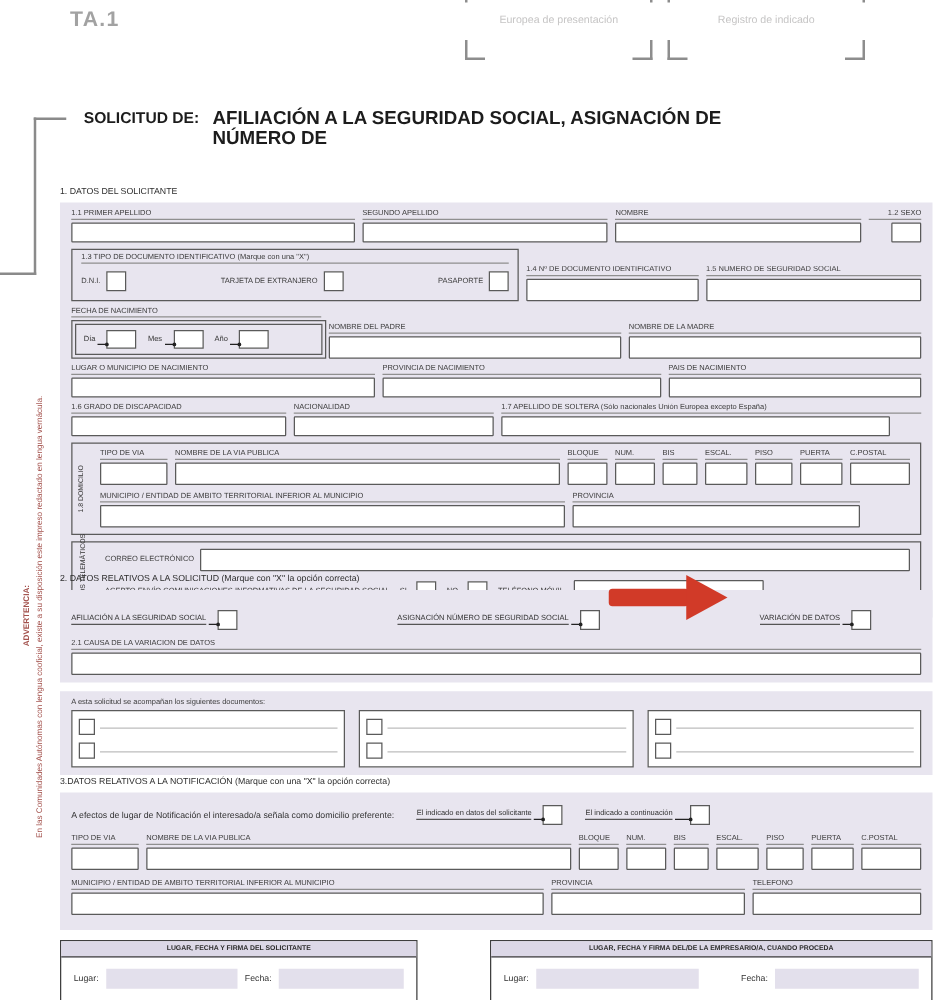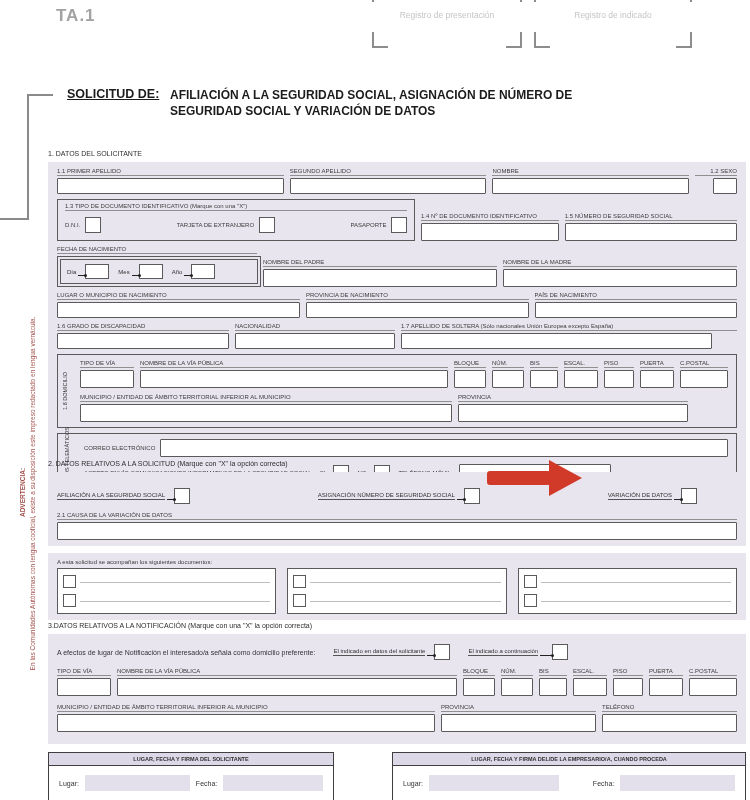--- a/index.html
+++ b/index.html
@@ -12,21 +12,21 @@
   .regbox{color:#c6c5c5;font-size:8.5px;}
   .regbox .rtext{position:absolute;left:0;right:0;top:24px;text-align:center;white-space:nowrap;}
   .corner{position:absolute;width:14px;height:14px;border:0 solid #8d8d8d;}
   .c-tl{top:0;left:0;border-top-width:2px;border-left-width:2px;}
   .c-tr{top:0;right:0;border-top-width:2px;border-right-width:2px;}
   .c-bl{bottom:0;left:0;border-bottom-width:2px;border-left-width:2px;}
   .c-br{bottom:0;right:0;border-bottom-width:2px;border-right-width:2px;}
 
   
   .title-prefix{font-size:12.5px;font-weight:bold;color:#1c1c1c;}
-  .title-main{font-size:12px;font-weight:bold;color:#1c1c1c;line-height:16px;}
+  .title-main{font-size:15px;font-weight:bold;color:#1c1c1c;line-height:16px;}
 
   
   .bracket-v{border-left:2px solid #8a8a8a;border-top:2px solid #8a8a8a;}
   .bracket-h{border-top:2px solid #8a8a8a;}
 
   
   .vnote{transform:rotate(-90deg);color:#a3524d;text-align:center;white-space:nowrap;font-size:6.5px;}
   .vnote.hd{font-weight:bold;}
 
   
@@ -85,36 +85,35 @@
 
 <div class="page">
 
   <div class="abs ta1" style="left:56px;top:6px;">TA.1</div>
 
   <div class="abs regbox" style="left:372px;top:-14px;width:150px;height:62px;">
     <span class="corner c-tl"></span>
     <span class="corner c-tr"></span>
     <span class="corner c-bl"></span>
     <span class="corner c-br"></span>
-    <span class="rtext">Registro de presentación</span>
+    <span class="rtext">Europea de presentación</span>
   </div>
   <div class="abs regbox" style="left:534px;top:-14px;width:158px;height:62px;">
     <span class="corner c-tl"></span>
     <span class="corner c-tr"></span>
     <span class="corner c-bl"></span>
     <span class="corner c-br"></span>
     <span class="rtext">Registro de indicado</span>
   </div>
 
   <div class="abs bracket-v" style="left:27px;top:94px;width:24px;height:124px;"></div>
   <div class="abs bracket-h" style="left:0;top:218px;width:29px;height:0;"></div>
-  <div class="abs title-prefix" style="left:67px;top:87px;text-decoration:underline;">SOLICITUD DE:</div>
+  <div class="abs title-prefix" style="left:67px;top:87px;">SOLICITUD DE:</div>
   <div class="abs title-main" style="left:170px;top:87px;width:470px;">
     <div>AFILIACIÓN A LA SEGURIDAD SOCIAL, ASIGNACIÓN DE NÚMERO DE</div>
-    <div>SEGURIDAD SOCIAL Y VARIACIÓN DE DATOS</div>
   </div>
 
   <div class="abs vnote hd" style="left:-18px;top:489px;width:80px;">ADVERTENCIA:</div>
   <div class="abs vnote" style="left:-238px;top:490px;width:540px;">En las Comunidades Autónomas con lengua cooficial, existe a su disposición este impreso redactado en lengua vernácula.</div>
 
   <div class="abs" style="left:48px;top:150px;width:698px;">
     <div class="sec-title">1. DATOS DEL SOLICITANTE</div>
     <div class="panel" style="display:flex;flex-direction:column;gap:5px;">
 
       <div class="row">

